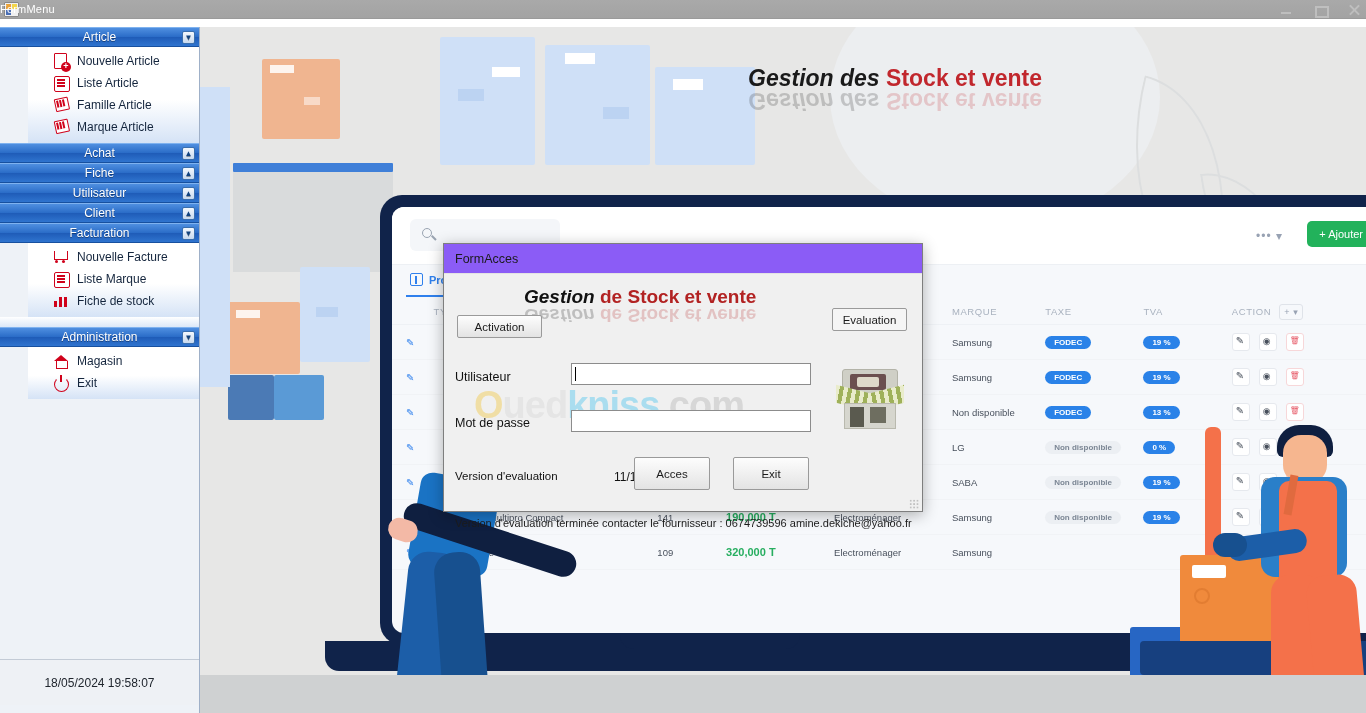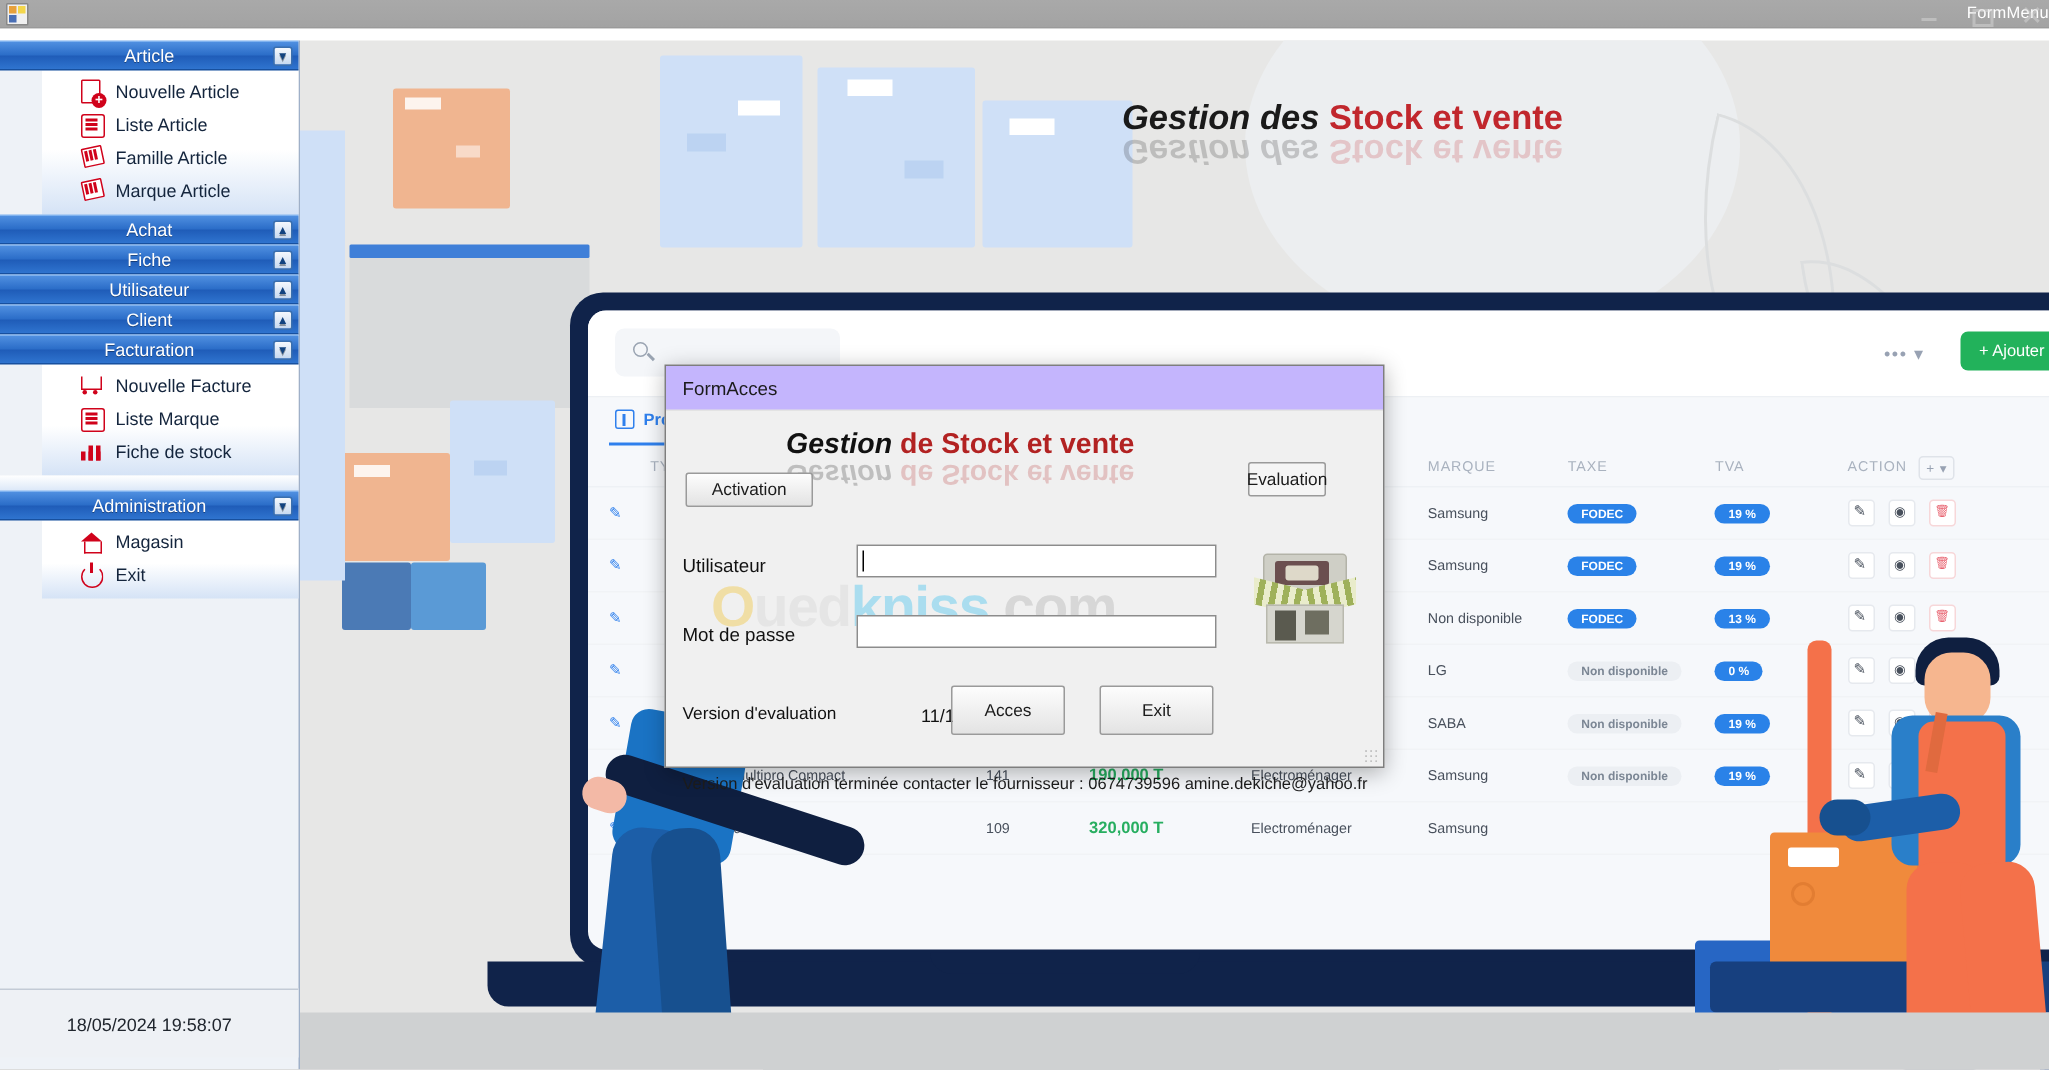--- a/index.html
+++ b/index.html
@@ -18,21 +18,21 @@
     display:flex; align-items:center;
   }
   #app-icon{
     width:15px;height:15px;margin-left:4px;position:relative;
     background:#f0f0f0;border:1px solid #888;border-radius:1px;
   }
   #app-icon:before{content:"";position:absolute;left:1px;top:1px;width:5px;height:5px;background:#e8a13a;}
   #app-icon:after{content:"";position:absolute;left:7px;top:1px;width:5px;height:5px;background:#f3d64b;}
   #app-icon i{position:absolute;left:1px;top:7px;width:5px;height:5px;background:#4a6fb5;display:block;}
   #win-title{
-    position:absolute;left:0;right:0;text-align:right;
+    position:absolute;left:0;right:0;text-align:left;
     font-size:11px;color:#ffffff;letter-spacing:.2px;
   }
   #win-buttons{position:absolute;right:6px;top:0;height:19px;display:flex;align-items:center;gap:22px;}
   .winbtn{width:12px;height:12px;position:relative;opacity:.45;}
   .winbtn.min:after{content:"";position:absolute;left:1px;top:8px;width:10px;height:2px;background:#ddd;}
   .winbtn.max:after{content:"";position:absolute;left:1px;top:2px;width:10px;height:8px;border:2px solid #ddd;}
   .winbtn.close:before,.winbtn.close:after{
     content:"";position:absolute;left:0px;top:5px;width:13px;height:2px;background:#ddd;}
   .winbtn.close:before{transform:rotate(45deg);}
   .winbtn.close:after{transform:rotate(-45deg);}
@@ -224,21 +224,21 @@
   #big-box .gear{position:absolute;left:110px;top:20px;width:18px;height:18px;border:2px solid #dbe6f7;border-radius:50%;}
   #floor{position:absolute;left:0;top:648px;width:1166px;height:46px;background:#cfd1d2;}
 
   
   #dialog{
     position:absolute;left:443px;top:224px;width:480px;height:269px;
     background:#f0f0f0;border:1px solid #7e7e7e;
     box-shadow:0 3px 14px rgba(0,0,0,.30);
   }
   #dlg-titlebar{
-    height:30px;background:#c4b5fd;border-bottom:1px solid #e3e3e3;
+    height:30px;background:#8b5cf6;border-bottom:1px solid #e3e3e3;
     display:flex;align-items:center;padding-left:11px;
   }
   #dlg-title{font-size:12.5px;color:#1b1b1b;}
   #dlg-body{position:relative;width:100%;height:238px;}
   #dlg-heading{position:absolute;left:80px;top:12px;white-space:nowrap;font-size:19px;font-weight:bold;}
   #dlg-heading .blk{color:#111;font-style:italic;}
   #dlg-heading .red{color:#b22222;}
   #dlg-heading-mirror{
     position:absolute;left:80px;top:30px;white-space:nowrap;font-size:19px;font-weight:bold;
     transform:scaleY(-1);opacity:.22;filter:blur(.4px);
@@ -247,21 +247,21 @@
   #dlg-heading-mirror .red{color:#b22222;}
 
   .w-btn{
     background:linear-gradient(#fdfdfd,#e3e3e3);
     border:1px solid #9a9a9a;border-radius:2px;
     font-size:11.5px;color:#1b1b1b;
     display:flex;align-items:center;justify-content:center;cursor:default;
     font-family:"Liberation Sans",sans-serif;
   }
   #btn-activation{position:absolute;left:13px;top:41px;width:85px;height:23px;}
-  #btn-evaluation{position:absolute;left:388px;top:34px;width:52px;height:23px;background:#f5f5f5;}
+  #btn-evaluation{position:absolute;left:388px;top:34px;width:75px;height:23px;background:#f5f5f5;}
   #btn-acces{position:absolute;left:190px;top:183px;width:76px;height:33px;}
   #btn-exit{position:absolute;left:289px;top:183px;width:76px;height:33px;}
 
   .lbl{position:absolute;font-size:12.5px;color:#111;}
   #lbl-user{left:11px;top:96px;}
   #lbl-pass{left:11px;top:142px;}
   #lbl-version{left:11px;top:196px;font-size:11.5px;}
   #lbl-version-val{left:170px;top:196px;font-size:12px;}
   #lbl-footer{left:11px;top:243px;font-size:11px;color:#1b1b1b;white-space:nowrap;}
 

